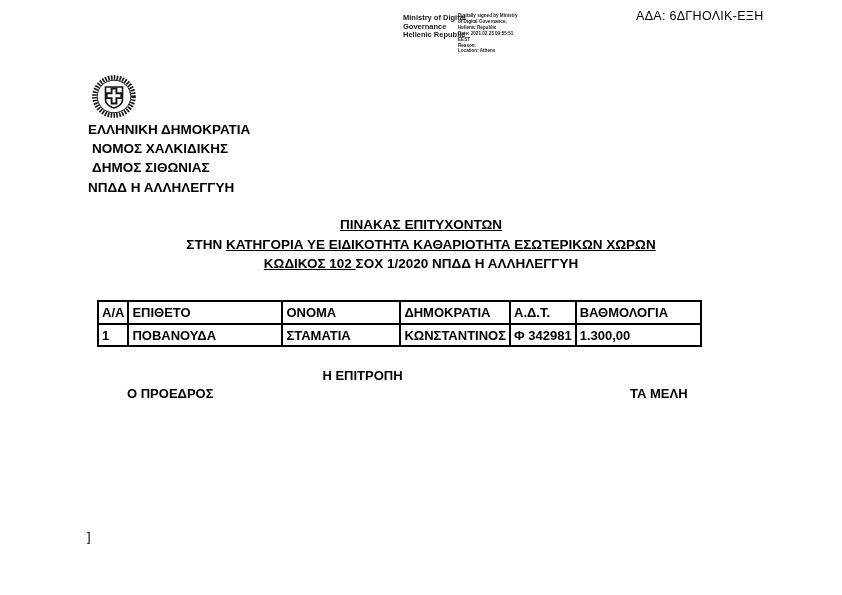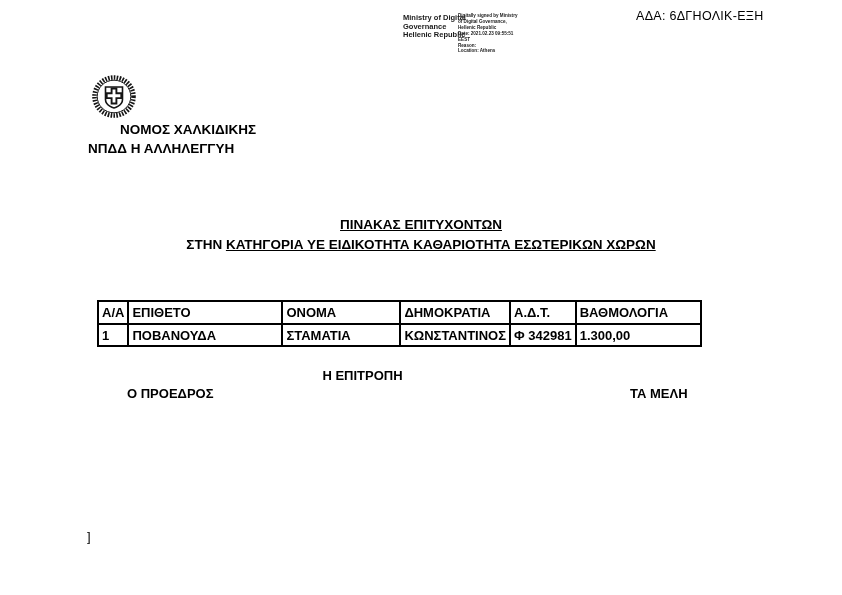--- a/index.html
+++ b/index.html
@@ -12,21 +12,21 @@
   
   .ada{left:636px;top:9px;font-size:12.5px;font-weight:400;letter-spacing:.3px;}
 
   
   .ministry{left:403px;top:14px;font-size:7.5px;line-height:8.6px;font-weight:700;color:#1a1a1a;}
   .sig{left:458px;top:13px;font-size:4.6px;line-height:5.9px;font-weight:700;color:#222;white-space:pre;}
 
   
   .emblem{left:92px;top:75px;width:44px;height:43px;}
   .hdr{left:88px;top:120px;font-size:13.5px;font-weight:700;line-height:19.2px;}
-  .hdr .indent{padding-left:4px;margin-left:28px;}
+  .hdr .indent{padding-left:4px;}
 
   
   .titles{left:0;top:215px;width:842px;text-align:center;font-size:13.5px;font-weight:700;line-height:19.5px;}
   .u{text-decoration:underline;}
 
   
   table.results{position:absolute;left:97px;top:300px;border-collapse:collapse;table-layout:fixed;}
   table.results th,table.results td{
     border:2px solid #000;font-size:13px;font-weight:700;
     padding:1px 3px;white-space:nowrap;overflow:hidden;text-align:left;vertical-align:middle;
@@ -60,27 +60,30 @@
 Location: Athens</div>
 
 <svg class="abs emblem" viewBox="0 0 44 43" xmlns="http://www.w3.org/2000/svg">
   <ellipse cx="22" cy="21.5" rx="19.5" ry="19" fill="none" stroke="#151515" stroke-width="4.6" stroke-dasharray="1.6 1.3"></ellipse>
   <ellipse cx="22" cy="21.5" rx="16.8" ry="16.3" fill="none" stroke="#151515" stroke-width="1"></ellipse>
   <path d="M13.5 12 h17 v12.5 c0 6.5 -8.5 8.5 -8.5 8.5 c0 0 -8.5 -2 -8.5 -8.5 z" fill="#ffffff" stroke="#151515" stroke-width="1.6"></path>
   <path d="M19.6 13.5 h4.8 v4.8 h4.9 v4.8 h-4.9 v5.4 h-4.8 v-5.4 h-4.9 v-4.8 h4.9 z" fill="#ffffff" stroke="#151515" stroke-width="1.9"></path>
 </svg>
 
 <div class="abs hdr">
+  <div>ΕΛΛΗΝΙΚΗ ΔΗΜΟΚΡΑΤΙΑ</div>
   <div class="indent">ΝΟΜΟΣ ΧΑΛΚΙΔΙΚΗΣ</div>
+  <div class="indent">ΔΗΜΟΣ ΣΙΘΩΝΙΑΣ</div>
   <div>ΝΠΔΔ Η ΑΛΛΗΛΕΓΓΥΗ</div>
 </div>
 
 <div class="abs titles">
   <div><span class="u">ΠΙΝΑΚΑΣ ΕΠΙΤΥΧΟΝΤΩΝ</span></div>
   <div><span>ΣΤΗΝ </span><span class="u">ΚΑΤΗΓΟΡΙΑ ΥΕ  ΕΙΔΙΚΟΤΗΤΑ ΚΑΘΑΡΙΟΤΗΤΑ ΕΣΩΤΕΡΙΚΩΝ ΧΩΡΩΝ</span></div>
+  <div><span class="u">ΚΩΔΙΚΟΣ 102 </span><span>ΣΟΧ 1/2020 ΝΠΔΔ Η ΑΛΛΗΛΕΓΓΥΗ</span></div>
 </div>
 
 <table class="results">
   <colgroup>
     <col style="width:30px">
       <col style="width:154px">
       <col style="width:118px">
     <col style="width:109px">
       <col style="width:62px">
       <col style="width:125px">

